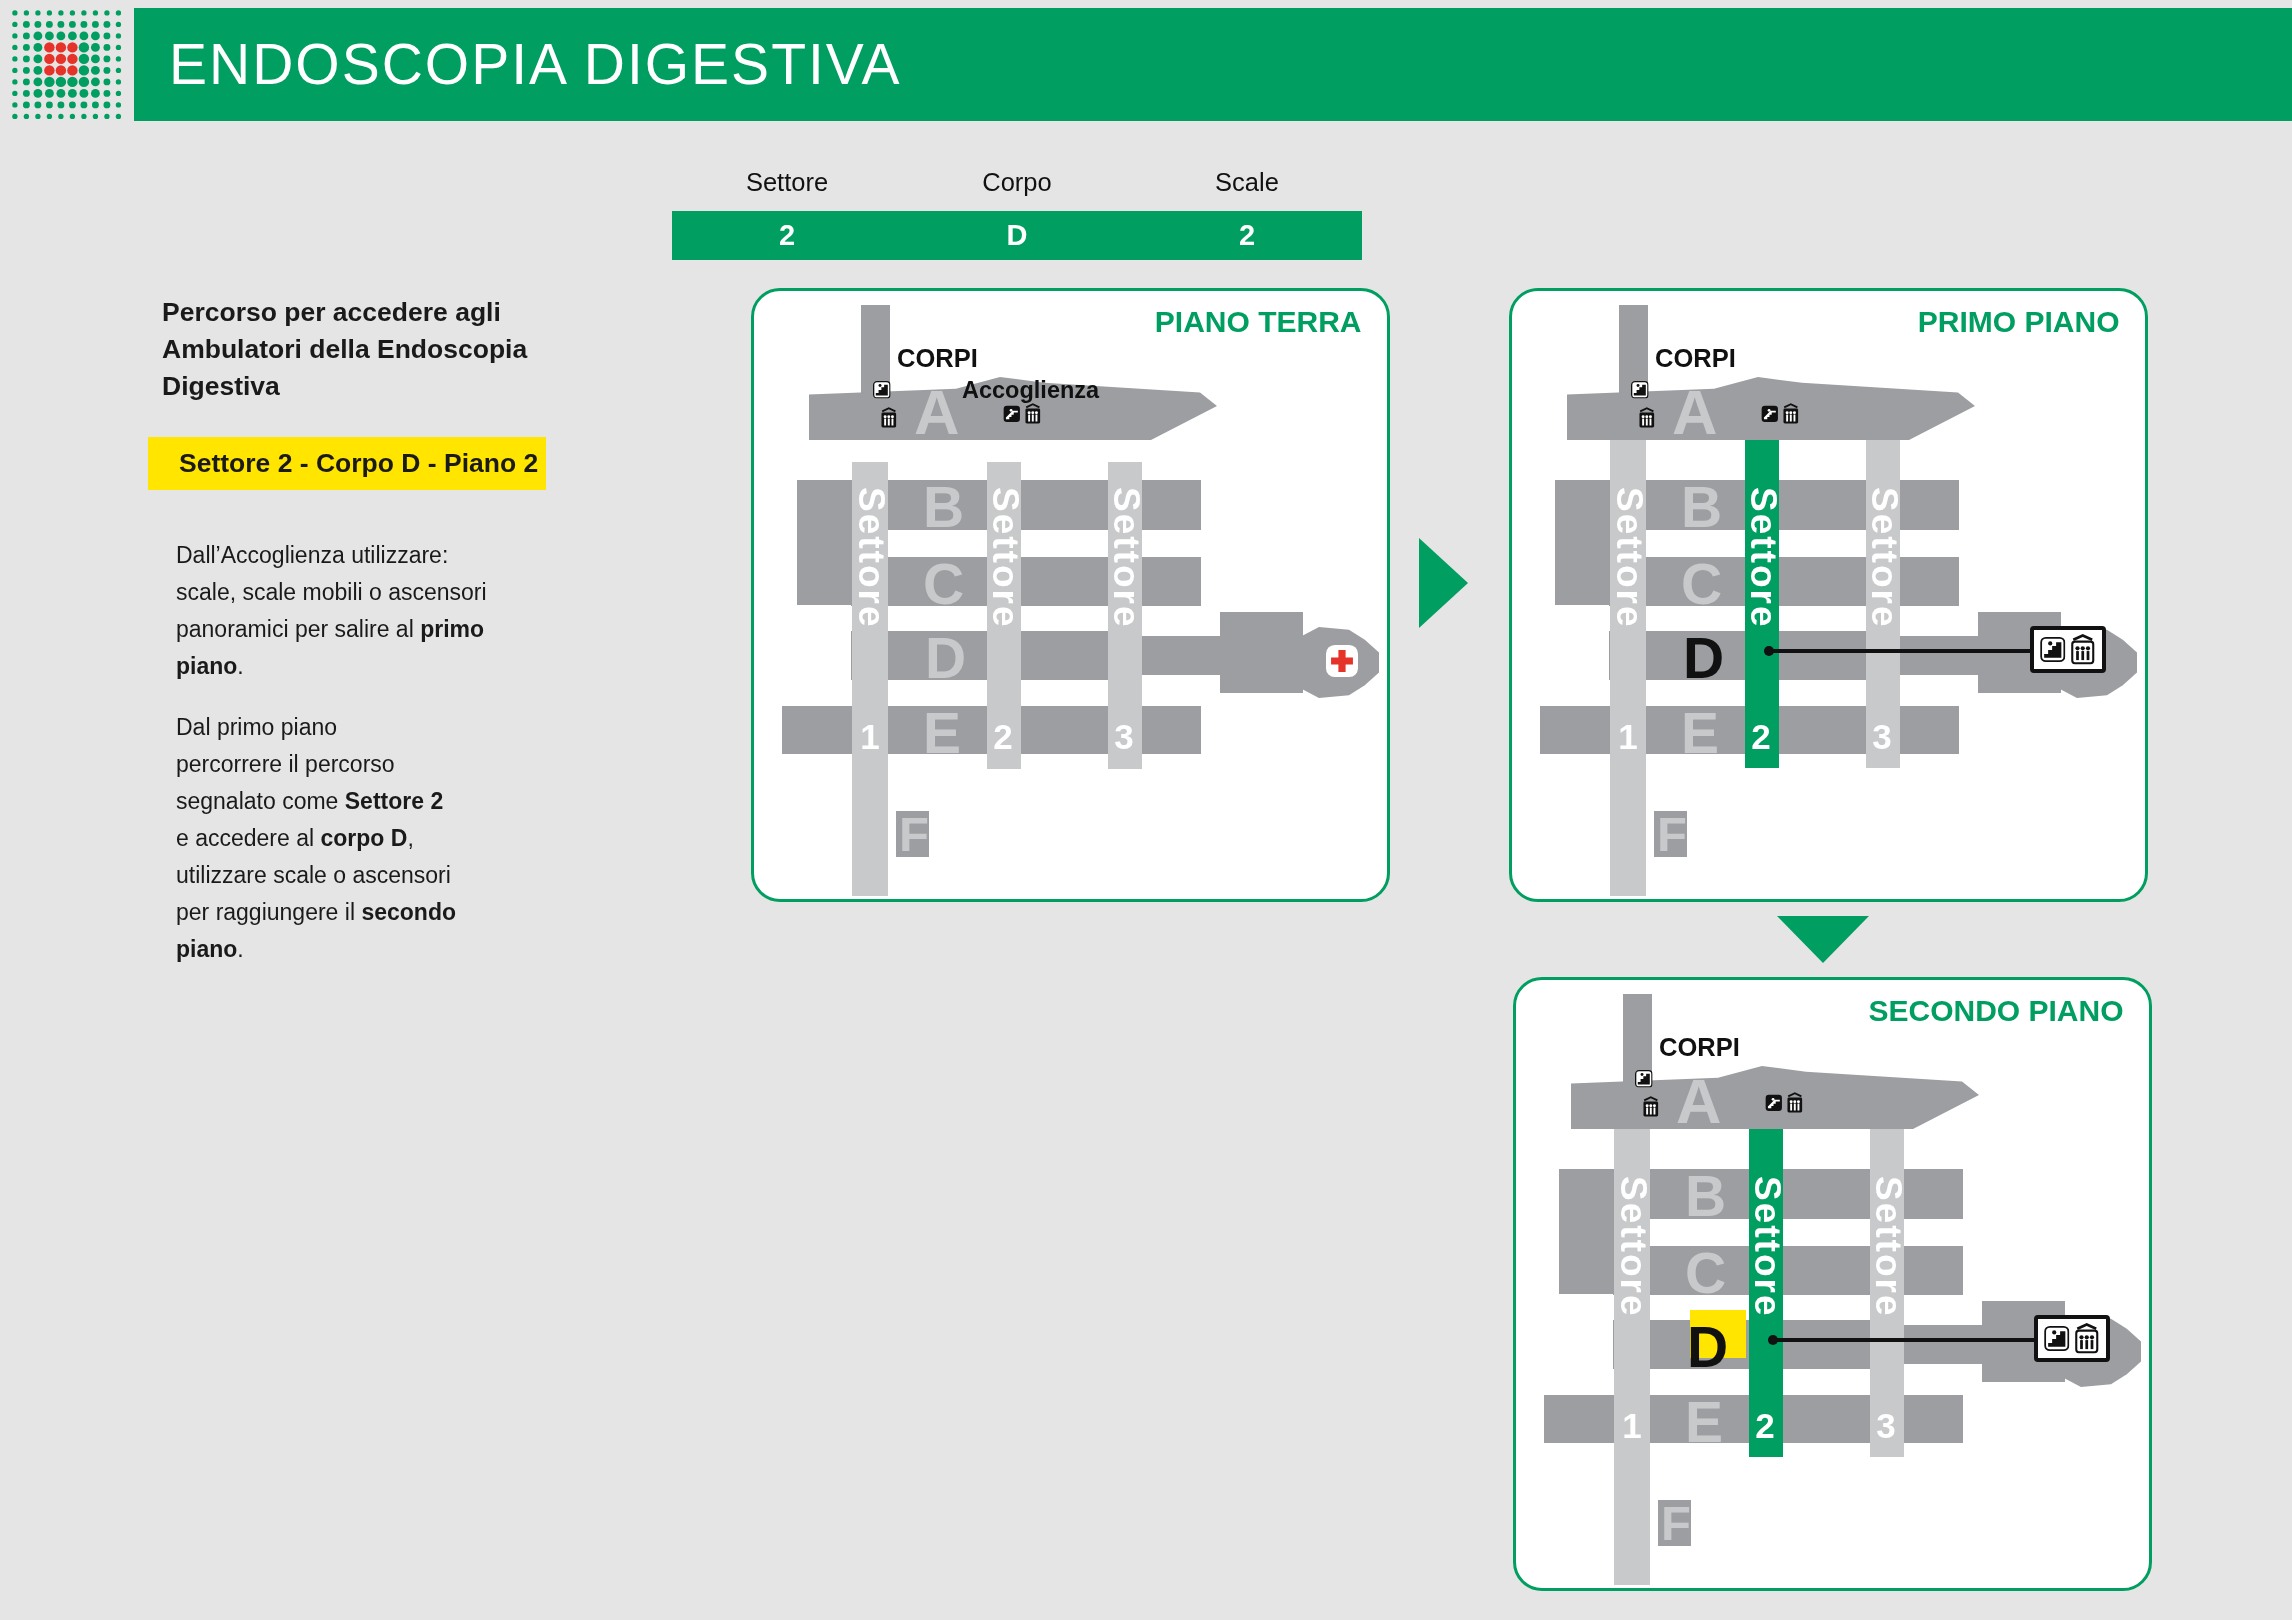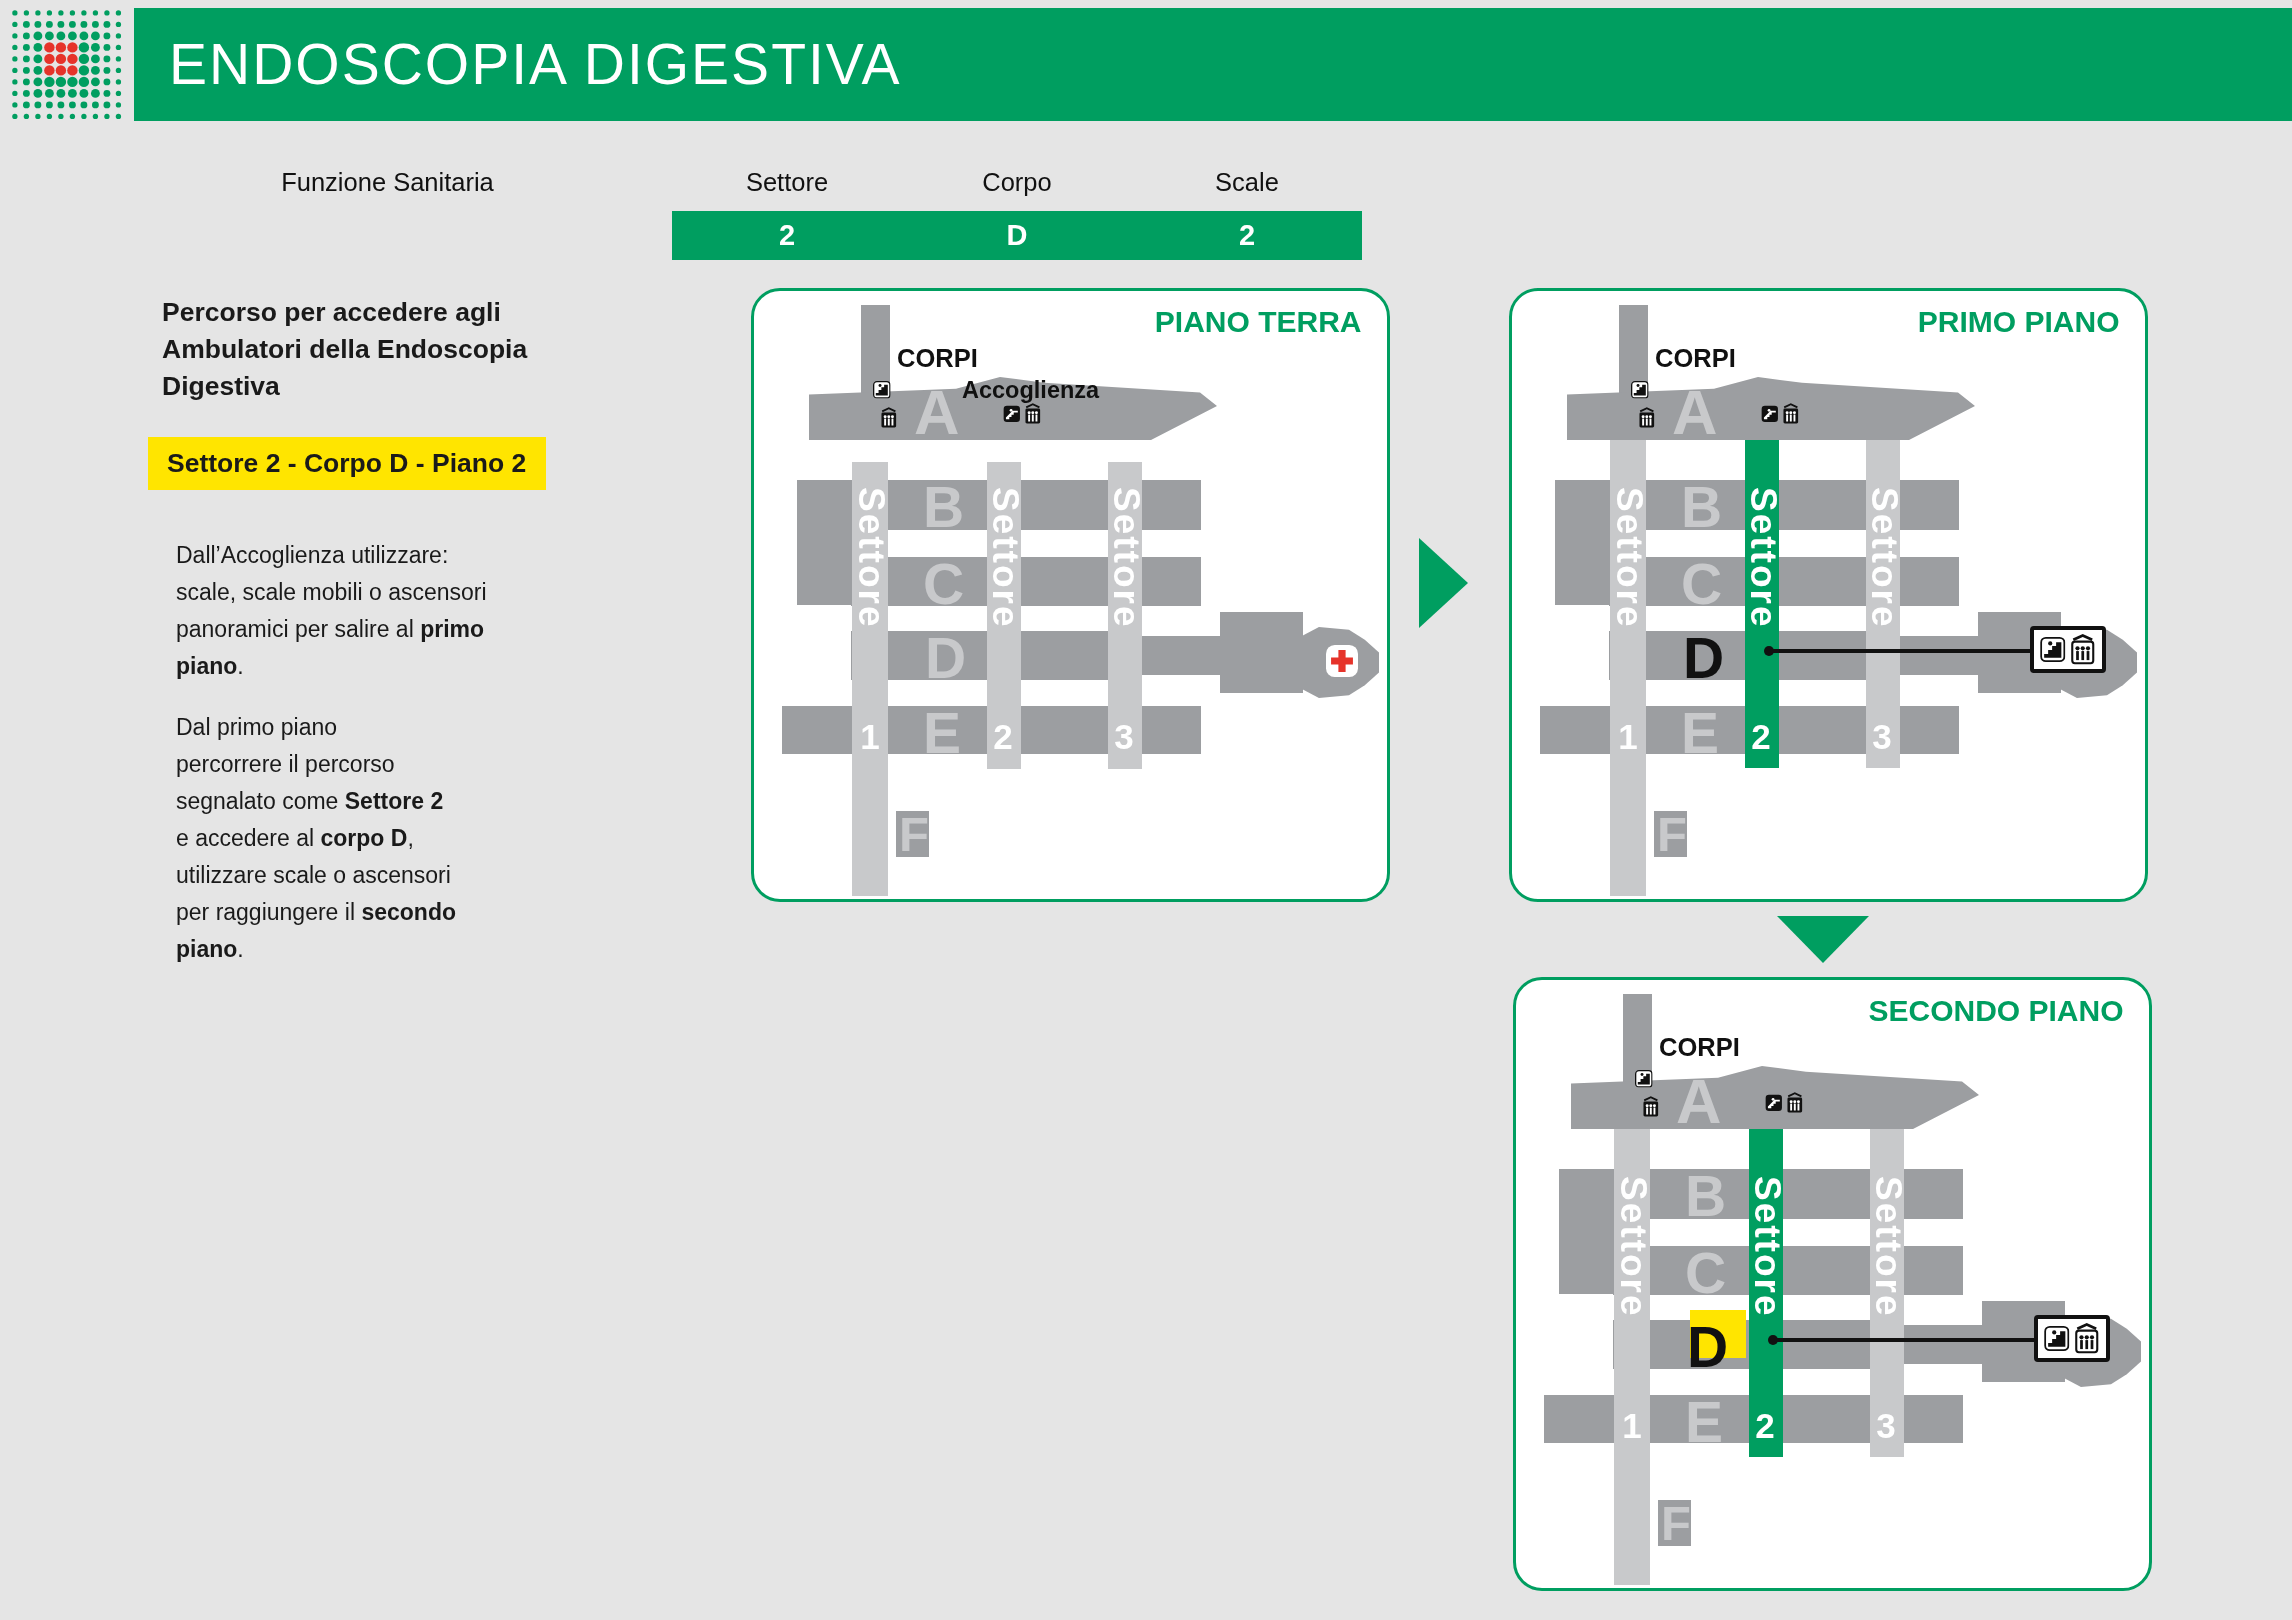--- a/index.html
+++ b/index.html
@@ -23,21 +23,21 @@
   .head-group{position:absolute;left:672px;top:165px;width:690px;height:35px;display:flex}
   .head-group .tbl-head{position:static;flex:1}
   .bar{position:absolute;top:211px;height:49px;background:var(--green);color:#fff;font-weight:bold;font-size:29px;display:flex;align-items:center}
   .bar-funzione{left:136px;width:503px;justify-content:flex-end;padding-right:13.7px}
   .bar-scp{left:672px;width:690px}
   .bar-scp .cell{flex:1;text-align:center}
 
   
   .intro{position:absolute;left:162px;top:294px;width:421px;font-size:26.5px;font-weight:bold;line-height:37px}
   .hl{position:absolute;left:148px;top:437px;width:398px;height:53px;background:var(--yellow);display:flex;align-items:center}
-  .hl span{font-size:26.5px;font-weight:bold;padding-left:19px}
+  .hl span{font-size:26.5px;font-weight:bold;padding-left:31px}
   .para{position:absolute;left:176px;width:431px;font-size:23px;line-height:37px}
   .para1{top:537px}
   .para2{top:709px}
   .legend-title{position:absolute;left:162px;top:1164px;width:412px;font-size:25.5px;font-weight:bold;line-height:35px}
   .legend{position:absolute;left:169px;top:1255px;width:412px}
   .legend-row{display:flex;align-items:center;height:44px}
   .legend-ic{width:28px;height:33px;flex:0 0 28px}
   .legend-row .lbl{font-size:19.6px;padding-left:15.7px}
 
   
@@ -245,21 +245,20 @@
       <circle cx="65.5" cy="112.3" r="2.7" fill="#009E60"></circle>
       <circle cx="77.19999999999999" cy="112.3" r="2.7" fill="#009E60"></circle>
       <circle cx="88.89999999999999" cy="112.3" r="2.7" fill="#009E60"></circle>
       <circle cx="100.6" cy="112.3" r="2.7" fill="#009E60"></circle>
       <circle cx="112.3" cy="112.3" r="2.7" fill="#009E60"></circle>
     </svg>
   <div class="header-bar">
     <div class="header-title">ENDOSCOPIA DIGESTIVA</div>
   </div>
 
-  <div class="tbl-head th-funzione">Funzione Sanitaria</div>
   <div class="head-group">
     <div class="tbl-head">Settore</div>
     <div class="tbl-head">Corpo</div>
     <div class="tbl-head">Scale</div>
   </div>
   <div class="bar bar-scp">
     <div class="cell">2</div>
     <div class="cell">D</div>
     <div class="cell">2</div>
   </div>

